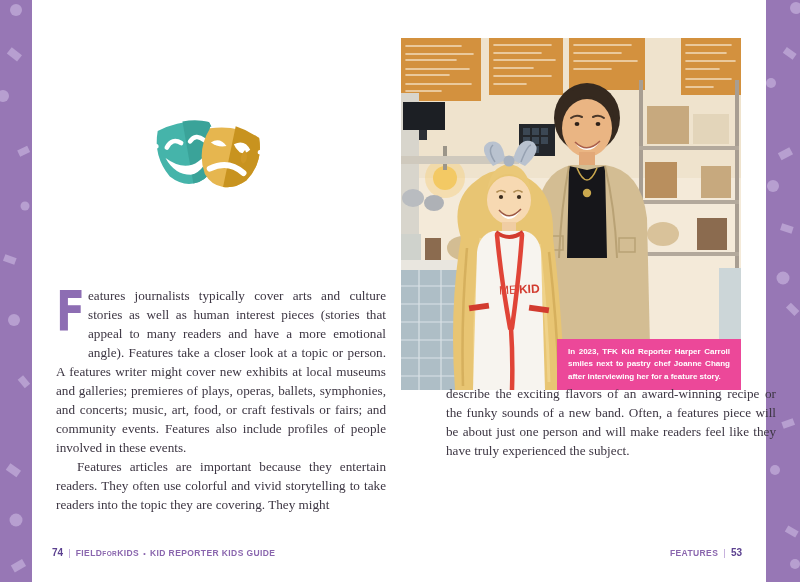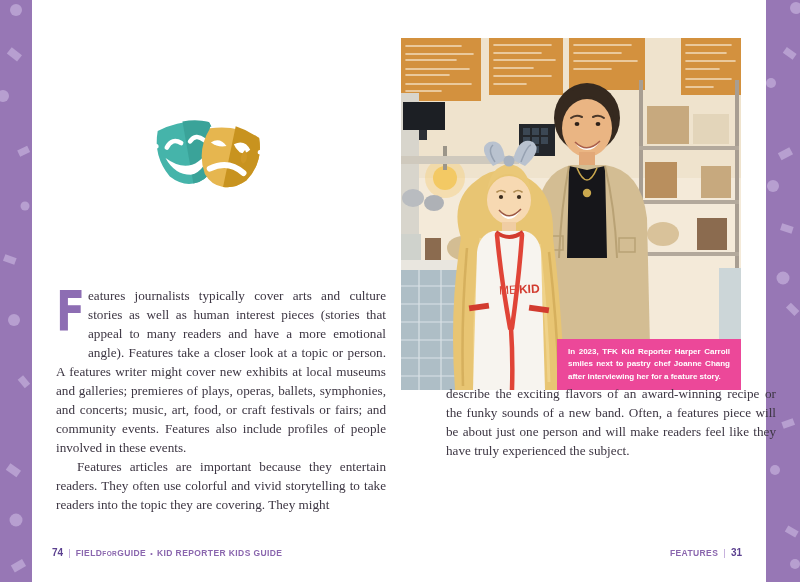--- a/index.html
+++ b/index.html
@@ -259,19 +259,19 @@
       </g>
     </svg>
     <div id="photo-caption">In 2023, TFK Kid Reporter Harper Carroll smiles next to pastry chef Joanne Chang after interviewing her for a feature story.</div>
   </div>
 
   <div id="right-col" class="text-col">
     <p>describe the exciting flavors of an award-winning recipe or the funky sounds of a new band. Often, a features piece will be about just one person and will make readers feel like they have truly experienced the subject.</p>
   </div>
 
   <div id="footer-left" class="footer">
-    <span class="pagenum">74</span><span class="fsep">|</span><span>FIELD</span><span class="fsmall">FOR</span><span>GUIDE</span><span class="fbullet">•</span><span>KID REPORTER KIDS GUIDE</span>
+    <span class="pagenum">74</span><span class="fsep">|</span><span>FIELD</span><span class="fsmall">FOR</span><span>KIDS</span><span class="fbullet">•</span><span>KID REPORTER KIDS GUIDE</span>
   </div>
   <div id="footer-right" class="footer">
-    <span>FEATURES</span><span class="fsep">|</span><span class="pagenum">31</span>
+    <span>FEATURES</span><span class="fsep">|</span><span class="pagenum">53</span>
   </div>
 
 </div>
 
 </body></html>

